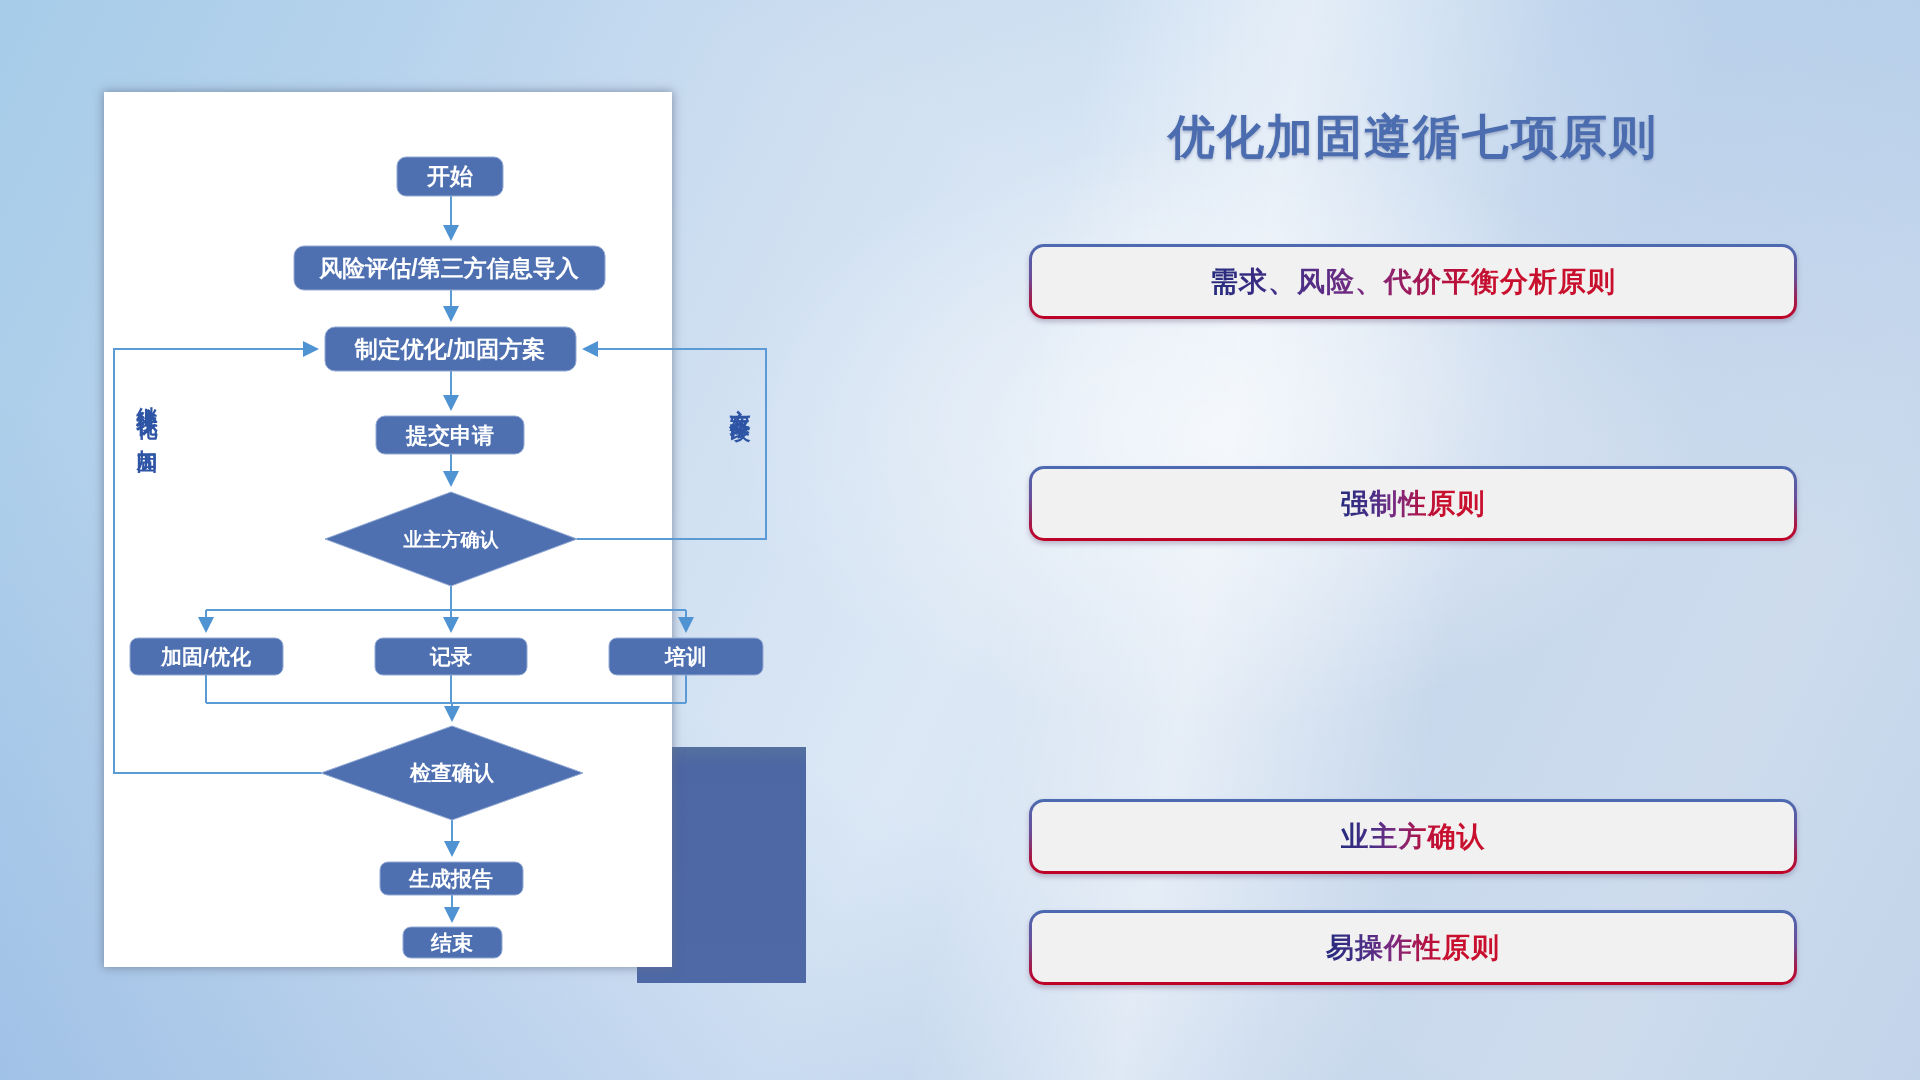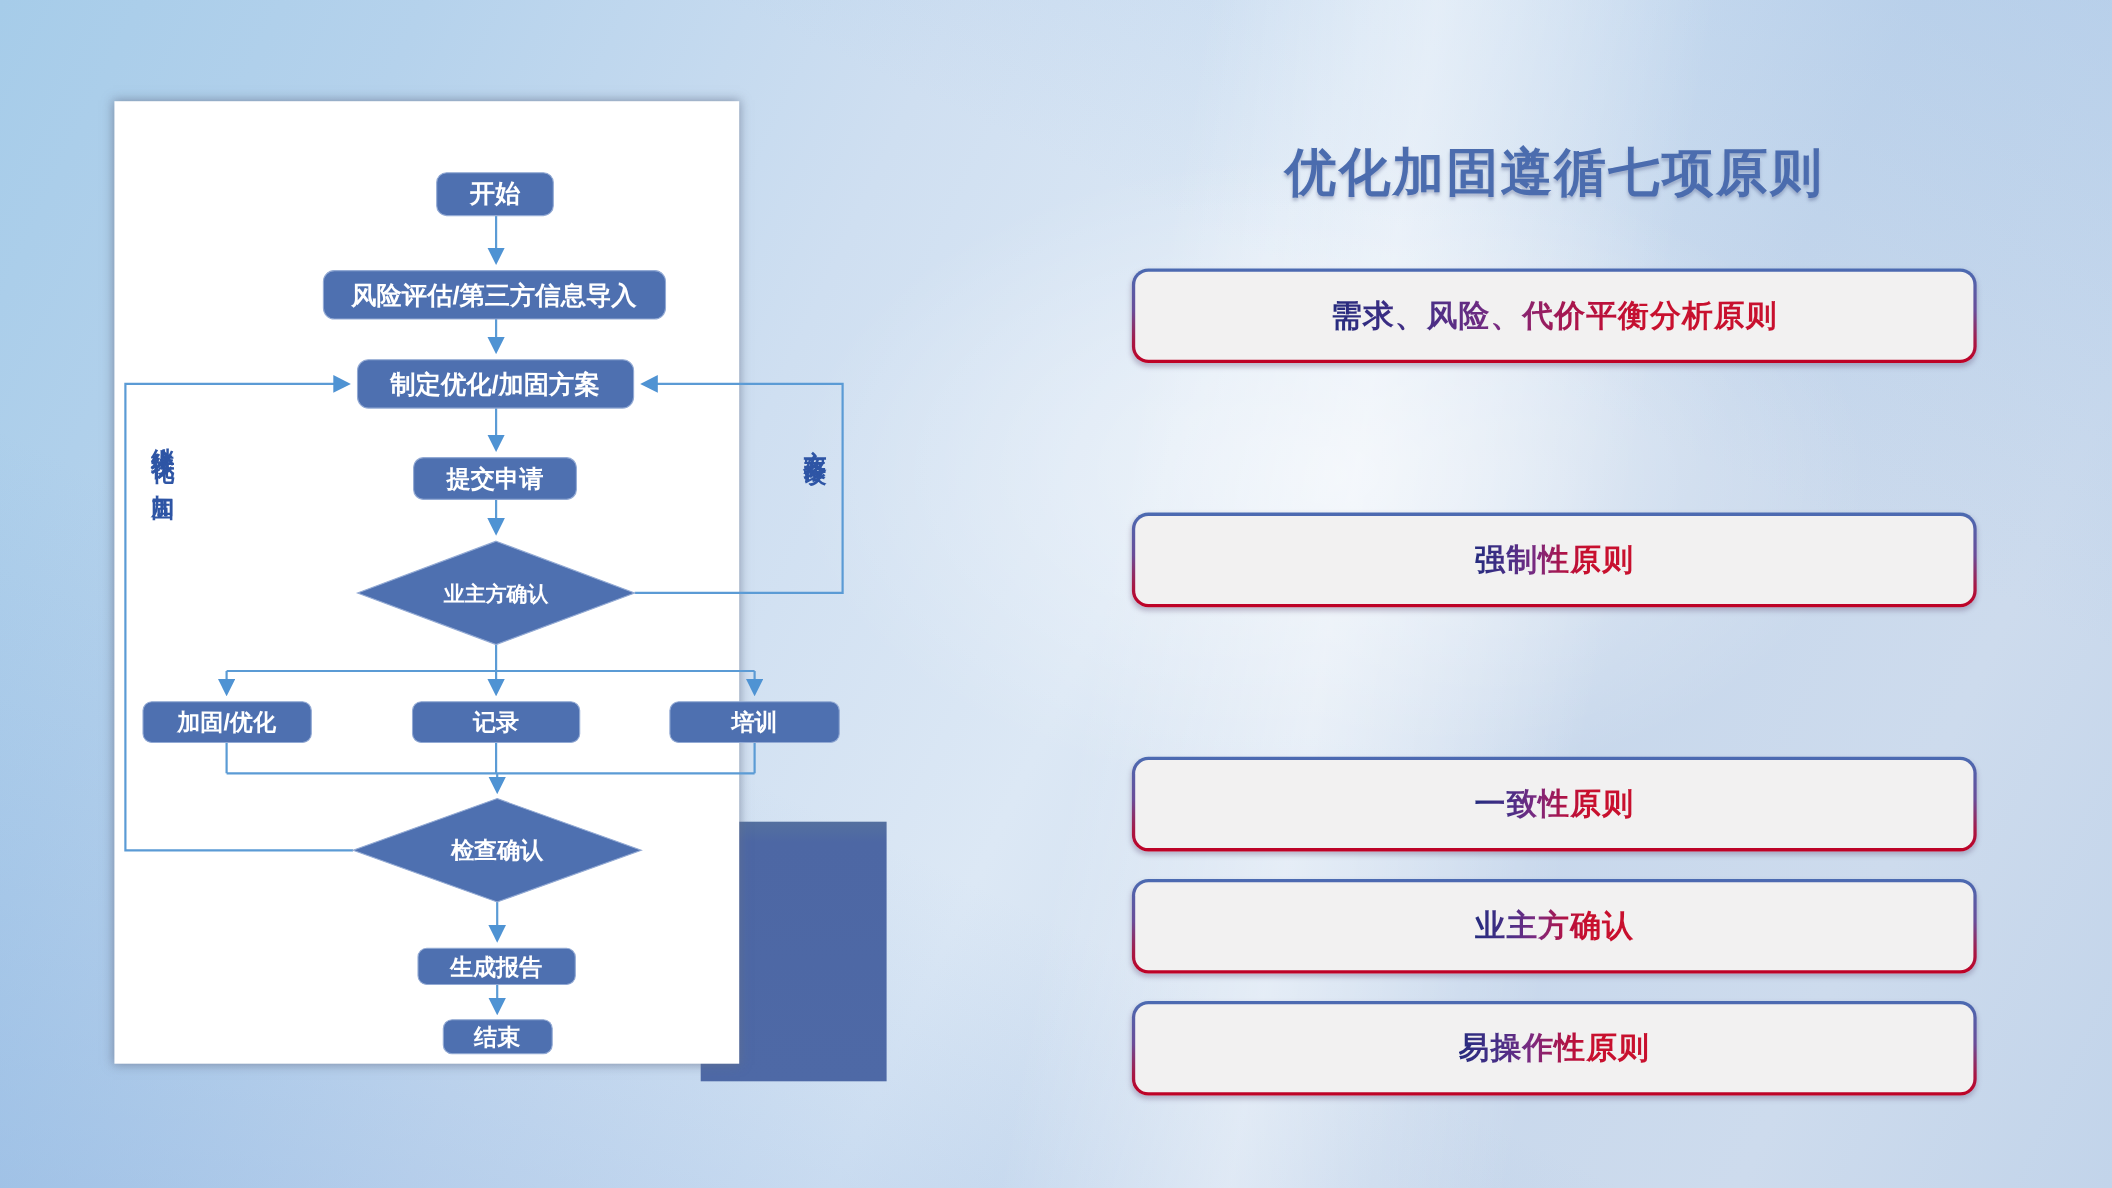--- a/index.html
+++ b/index.html
@@ -34,24 +34,24 @@
   .v-label{
     position:absolute;
     writing-mode:vertical-rl;text-orientation:upright;
     color:#2e55a5;font-weight:bold;font-size:21px;letter-spacing:4px;line-height:1;
   }
 
   
   .page-title{
     position:absolute;left:1029px;top:106px;width:768px;
     text-align:center;font-size:47px;font-weight:bold;letter-spacing:2px;
-    color:#4b6cae;text-shadow:0 2px 3px rgba(70,80,130,0.35);margin-top:20px;
+    color:#4b6cae;text-shadow:0 2px 3px rgba(70,80,130,0.35);
   }
   .pbox{
-    position:absolute;left:1029px;width:768px;height:86px;
+    position:absolute;left:1029px;width:768px;height:75px;
     border-radius:15px;padding:3px;box-sizing:border-box;
     background:linear-gradient(180deg,#4b6bb2 0%,#6a4c98 45%,#a81744 78%,#c00024 100%);
     box-shadow:0 3px 5px rgba(100,80,120,0.35);
   }
   .pbox-inner{
     width:100%;height:100%;border-radius:12px;background:#f2f1f1;
     display:flex;align-items:center;justify-content:center;
   }
   .pbox-label{
     font-size:28px;font-weight:700;letter-spacing:1px;
@@ -134,25 +134,20 @@
   <div class="pbox p1">
     <div class="pbox-inner">
         <span class="pbox-label">需求、风险、代价平衡分析原则</span>
       </div>
   </div>
   <div class="pbox p3">
     <div class="pbox-inner">
         <span class="pbox-label">强制性原则</span>
       </div>
   </div>
-  <div class="pbox p5">
-    <div class="pbox-inner">
-        <span class="pbox-label">一致性原则</span>
-      </div>
-  </div>
   <div class="pbox p6">
     <div class="pbox-inner">
         <span class="pbox-label">业主方确认</span>
       </div>
   </div>
   <div class="pbox p7">
     <div class="pbox-inner">
         <span class="pbox-label">易操作性原则</span>
       </div>
   </div>

